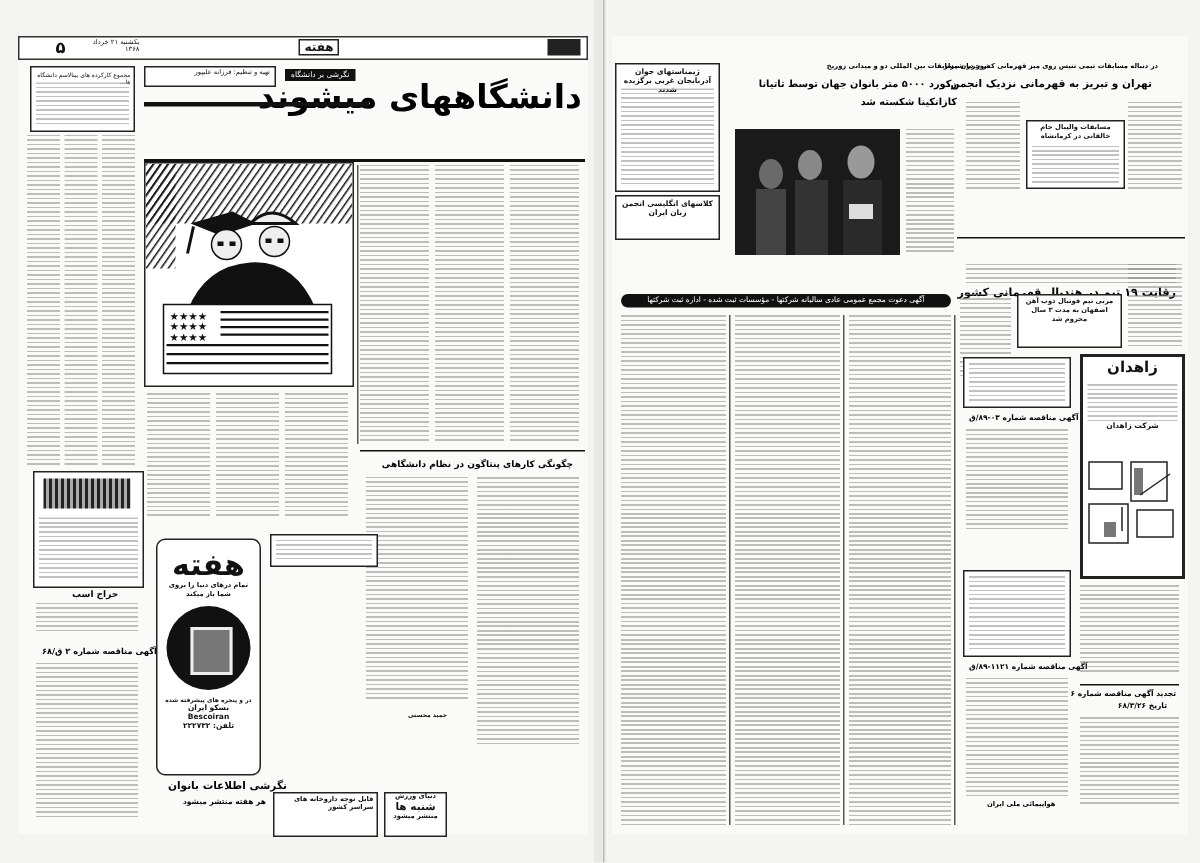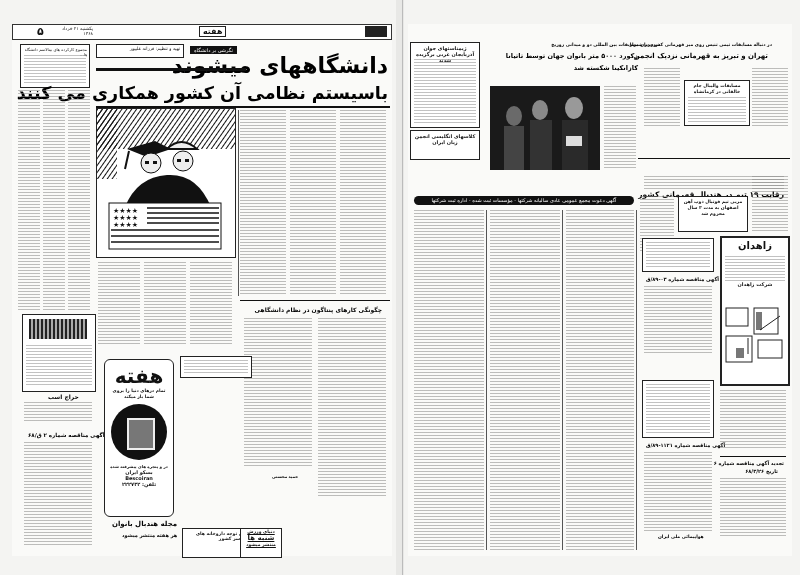--- a/index.html
+++ b/index.html
@@ -45,21 +45,20 @@
     <div class="bodybox" style="top:10px;bottom:3px;"></div>
   </div>
 
   <div class="box" style="left:84px;top:20px;width:86px;height:12px;">
     <div class="rtl" style="font-size:4.5px;padding:1px 3px;">تهیه و تنظیم: فرزانه علیپور</div>
   </div>
   <div style="position:absolute;left:178px;top:22px;background:#111;color:#fff;font-size:5px;padding:1px 4px;direction:rtl;">نگرشی بر دانشگاه</div>
 
   <div class="hl" style="right:4px;top:30px;font-size:22px;line-height:24px;">دانشگاههای میشوند</div>
   <div class="rule" style="left:84px;top:44px;width:150px;height:3px;"></div>
-  <div class="hl" style="right:4px;top:56px;font-size:17.5px;line-height:26px;">باسیستم نظامی آن کشور همکاری می کنند</div>
   <div class="rule" style="left:84px;top:82px;width:294px;height:2px;"></div>
 
   <div class="text" style="left:6px;top:66px;width:22px;height:220px;"></div>
   <div class="text" style="left:31px;top:66px;width:22px;height:220px;"></div>
   <div class="text" style="left:56px;top:66px;width:22px;height:220px;"></div>
 
   <div style="position:absolute;left:84px;top:84px;width:138px;height:148px;border:1px solid #222;background:#fff;overflow:hidden;">
     <svg width="138" height="148" viewBox="0 0 138 148">
       <defs>
         <pattern id="hatch" width="4" height="4" patternUnits="userSpaceOnUse" patternTransform="rotate(35)">
@@ -131,32 +130,32 @@
     <div class="boxtitle" style="font-size:4.5px;line-height:6px;padding:0 3px;">تمام درهای دنیا را بروی شما باز میکند</div>
     <div style="margin:4px auto;width:56px;height:56px;border-radius:50%;background:#111;position:relative;">
       <div style="position:absolute;left:16px;top:14px;width:24px;height:28px;border:2px solid #eee;background:#777;"></div>
     </div>
     <div class="boxtitle" style="font-size:4px;">در و پنجره های پیشرفته شده</div>
     <div class="boxtitle" style="font-size:5px;">بسکو ایران</div>
     <div style="font-size:5px;text-align:center;font-weight:bold;">Bescoiran</div>
     <div class="boxtitle" style="font-size:5px;">تلفن: ۲۲۲۷۳۲</div>
   </div>
 
-  <div class="hl" style="left:100px;top:496px;font-size:7px;">مجله هندبال بانوان</div>
+  <div class="hl" style="left:100px;top:496px;font-size:7px;">نگرشی اطلاعات بانوان</div>
   <div class="hl" style="left:110px;top:508px;font-size:5px;">هر هفته منتشر میشود</div>
 
   <div class="box" style="left:168px;top:332px;width:70px;height:20px;">
     <div class="bodybox" style="top:3px;bottom:3px;"></div>
   </div>
 
   <div class="box" style="left:170px;top:504px;width:68px;height:28px;">
     <div class="rtl" style="font-size:4.5px;font-weight:bold;padding:2px;">قابل توجه داروخانه های سراسر کشور</div>
   </div>
 
-  <div class="box" style="left:228px;top:504px;width:40px;height:28px;text-decoration:underline;">
+  <div class="box" style="left:244px;top:504px;width:40px;height:28px;">
     <div class="boxtitle" style="font-size:4.5px;">دنیای ورزش</div>
     <div class="boxtitle" style="font-size:7px;">شنبه ها</div>
     <div class="boxtitle" style="font-size:4.5px;">منتشر میشود</div>
   </div>
 </div>
 
 <div class="page right">
 
   <div class="box" style="left:2px;top:18px;width:68px;height:84px;">
     <div class="boxtitle" style="font-size:5px;line-height:6px;padding:2px;">ژیمناستهای جوان آذربایجان غربی برگزیده شدند</div>

